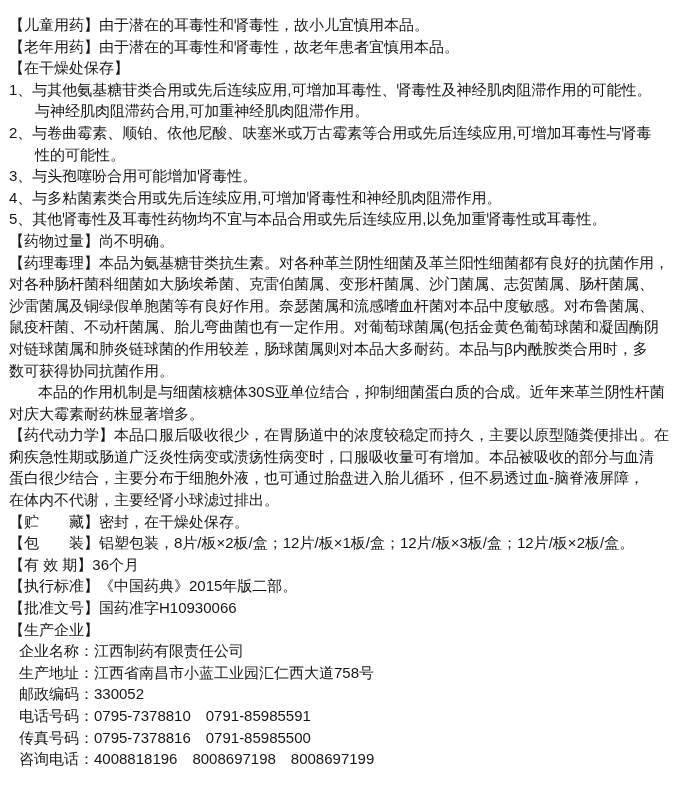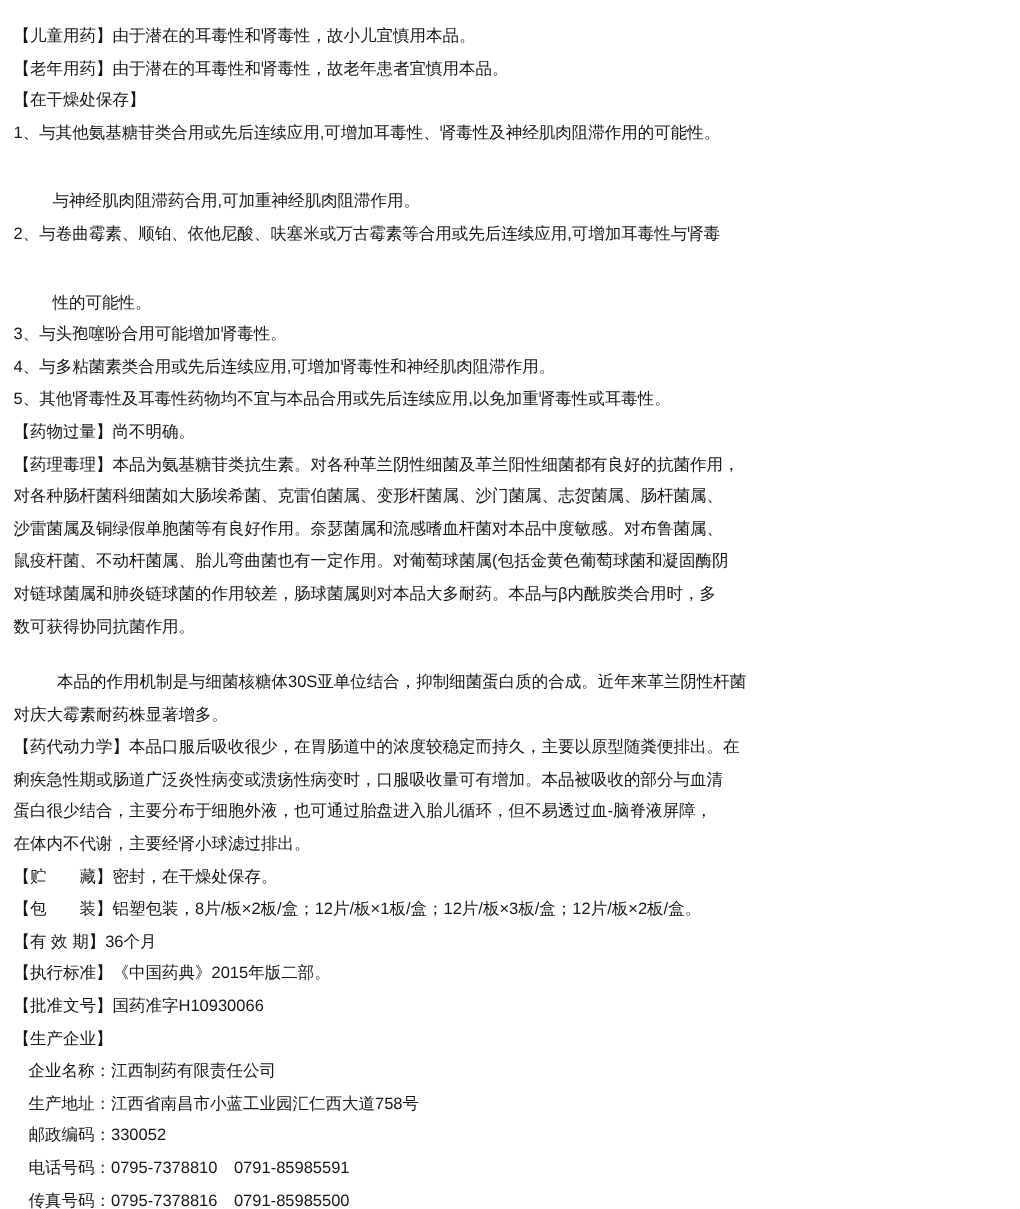--- a/index.html
+++ b/index.html
@@ -11,33 +11,33 @@
     width: 680px;
     height: 806px;
     overflow: hidden;
   }
   .doc {
     box-sizing: border-box;
     width: 680px;
     height: 806px;
     padding: 14px 4px 0 9px;
     font-family: "Liberation Sans", "DejaVu Sans", sans-serif;
-    font-size: 11px;
+    font-size: 15px;
     line-height: 21.6px;
     color: #161616;
   }
   .line {
     white-space: pre;
     height: 21.6px;
     overflow: hidden;
   }
   
-  .cont { padding-left: 26px; margin-top: 24px; }
+  .cont { padding-left: 26px; }
   
-  .pind { padding-left: 29px; margin-top: 16px; }
+  .pind { padding-left: 29px; }
   
   .comp { padding-left: 10px; }
 </style>
 </head>
 <body>
 
 <div class="doc">
   <div class="line">【儿童用药】由于潜在的耳毒性和肾毒性，故小儿宜慎用本品。</div>
   <div class="line">【老年用药】由于潜在的耳毒性和肾毒性，故老年患者宜慎用本品。</div>
   <div class="line">【在干燥处保存】</div>

